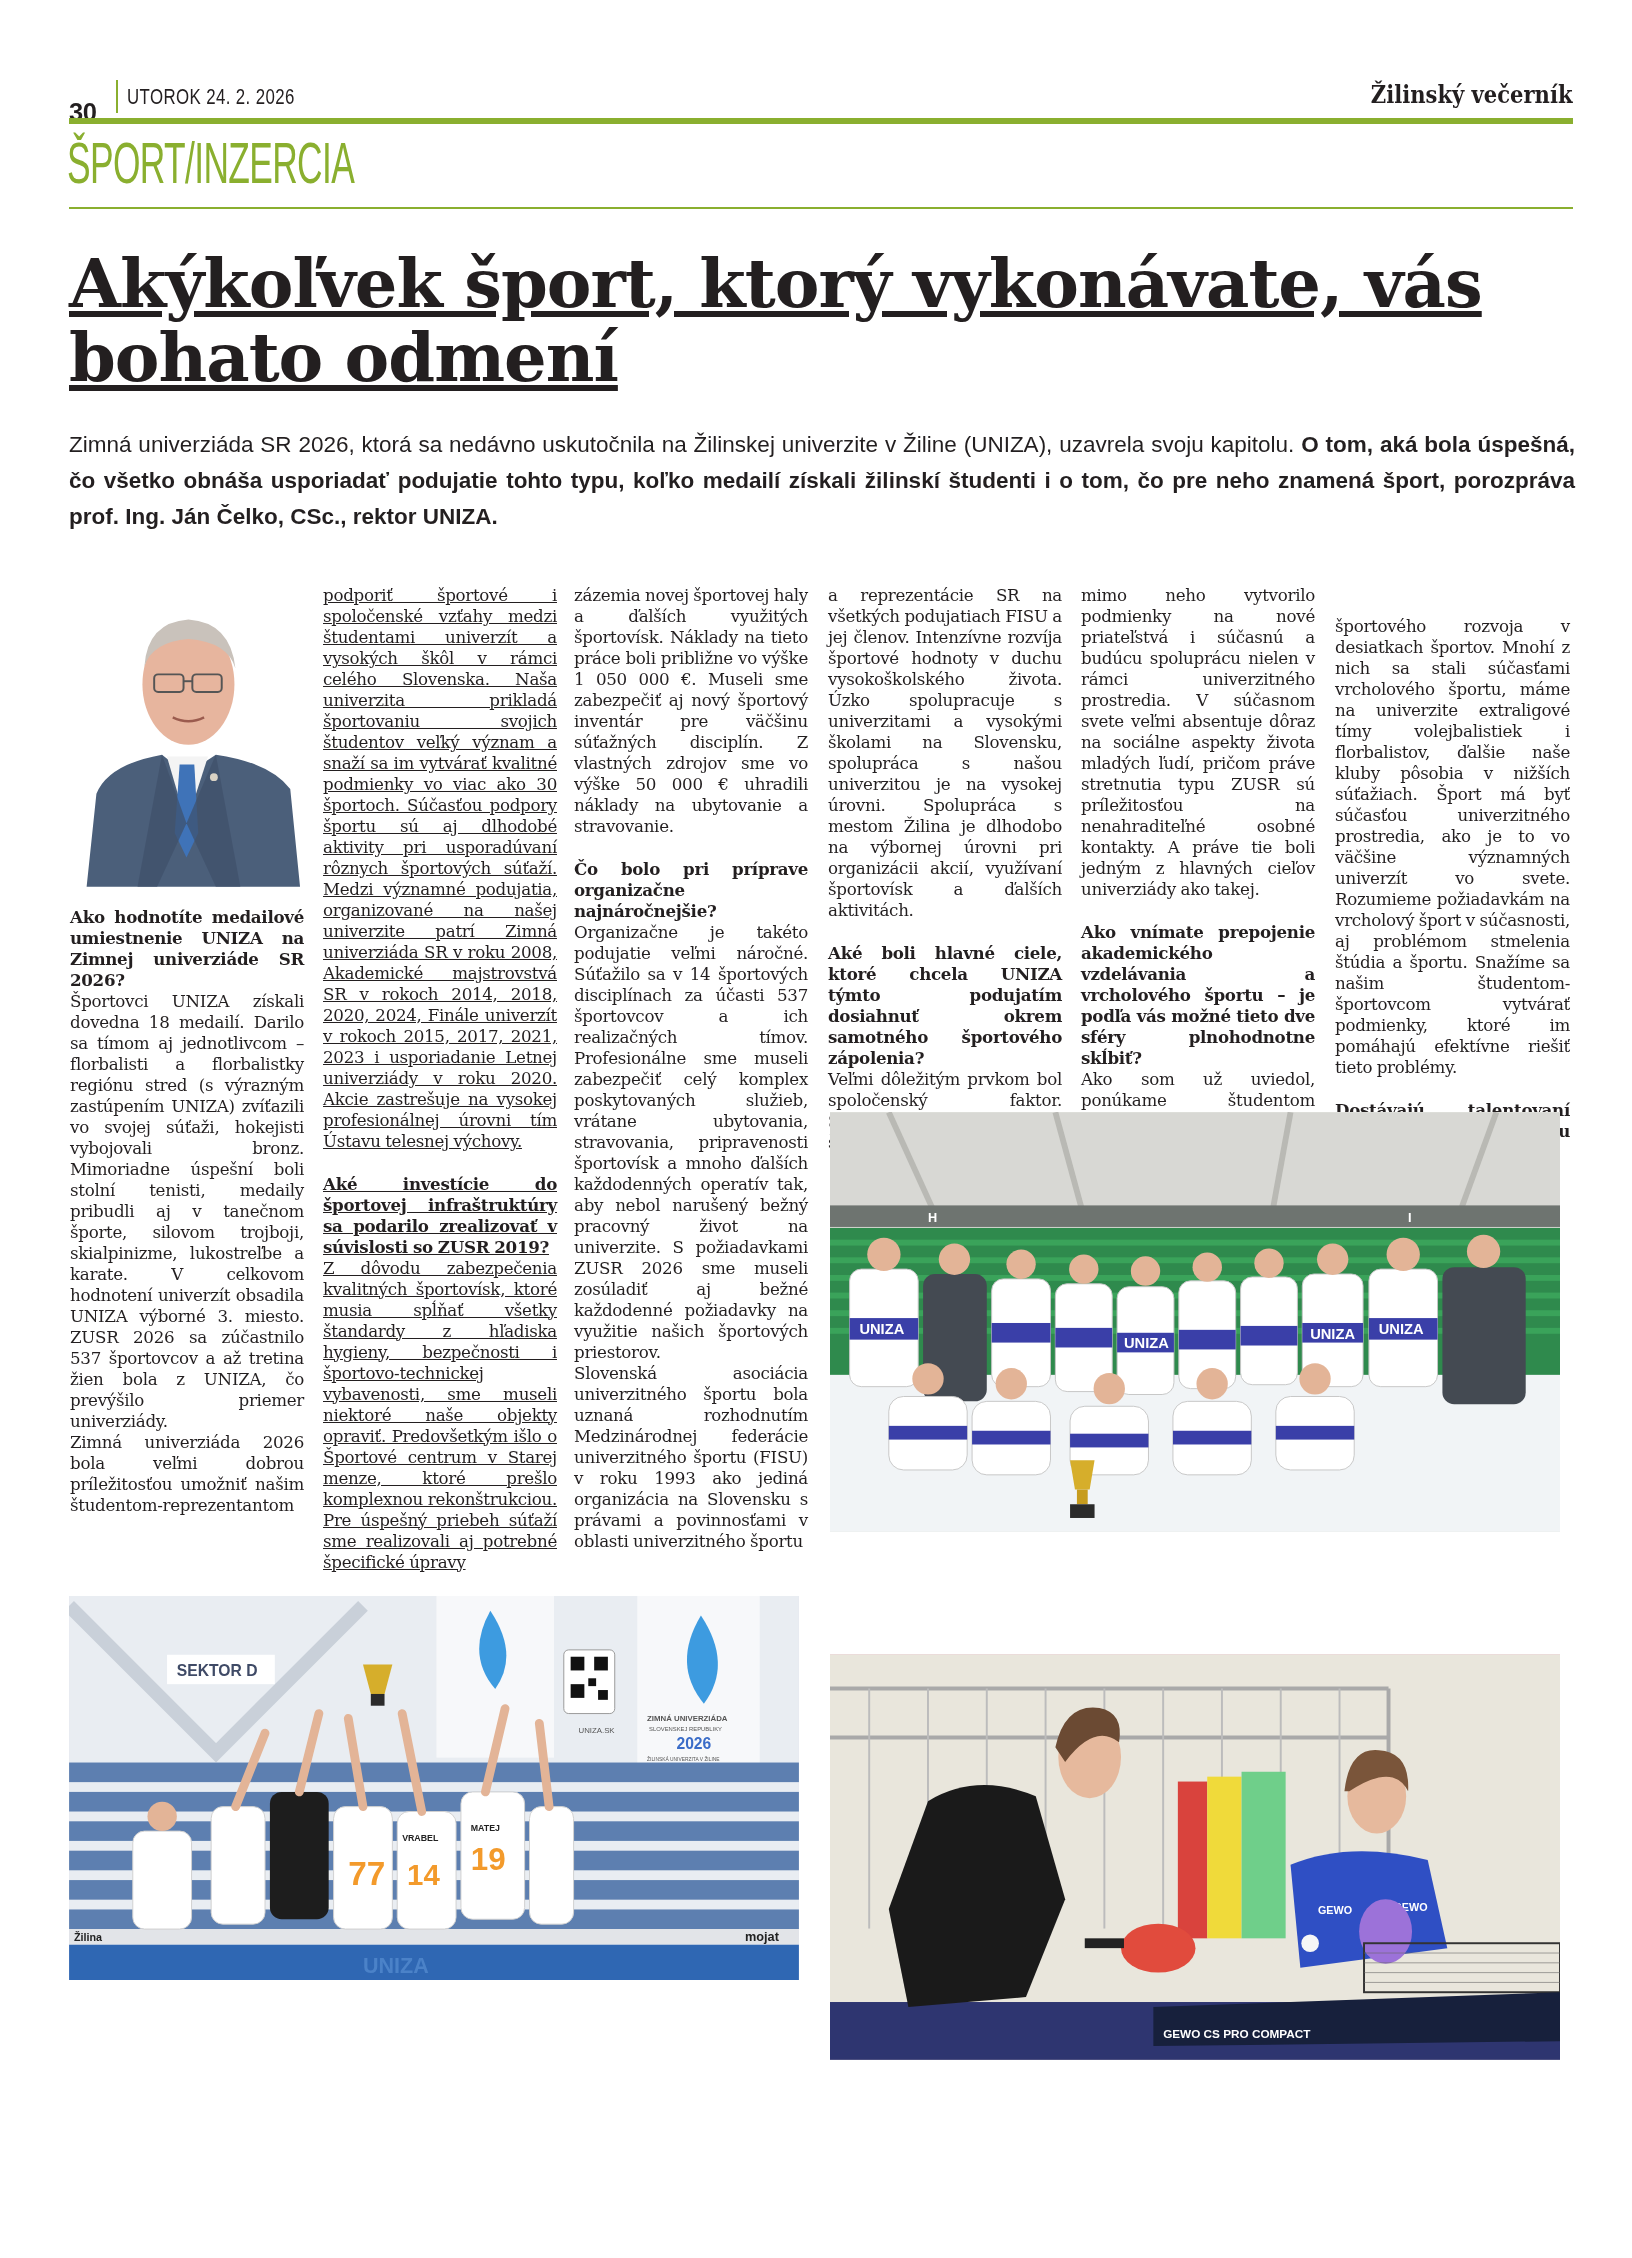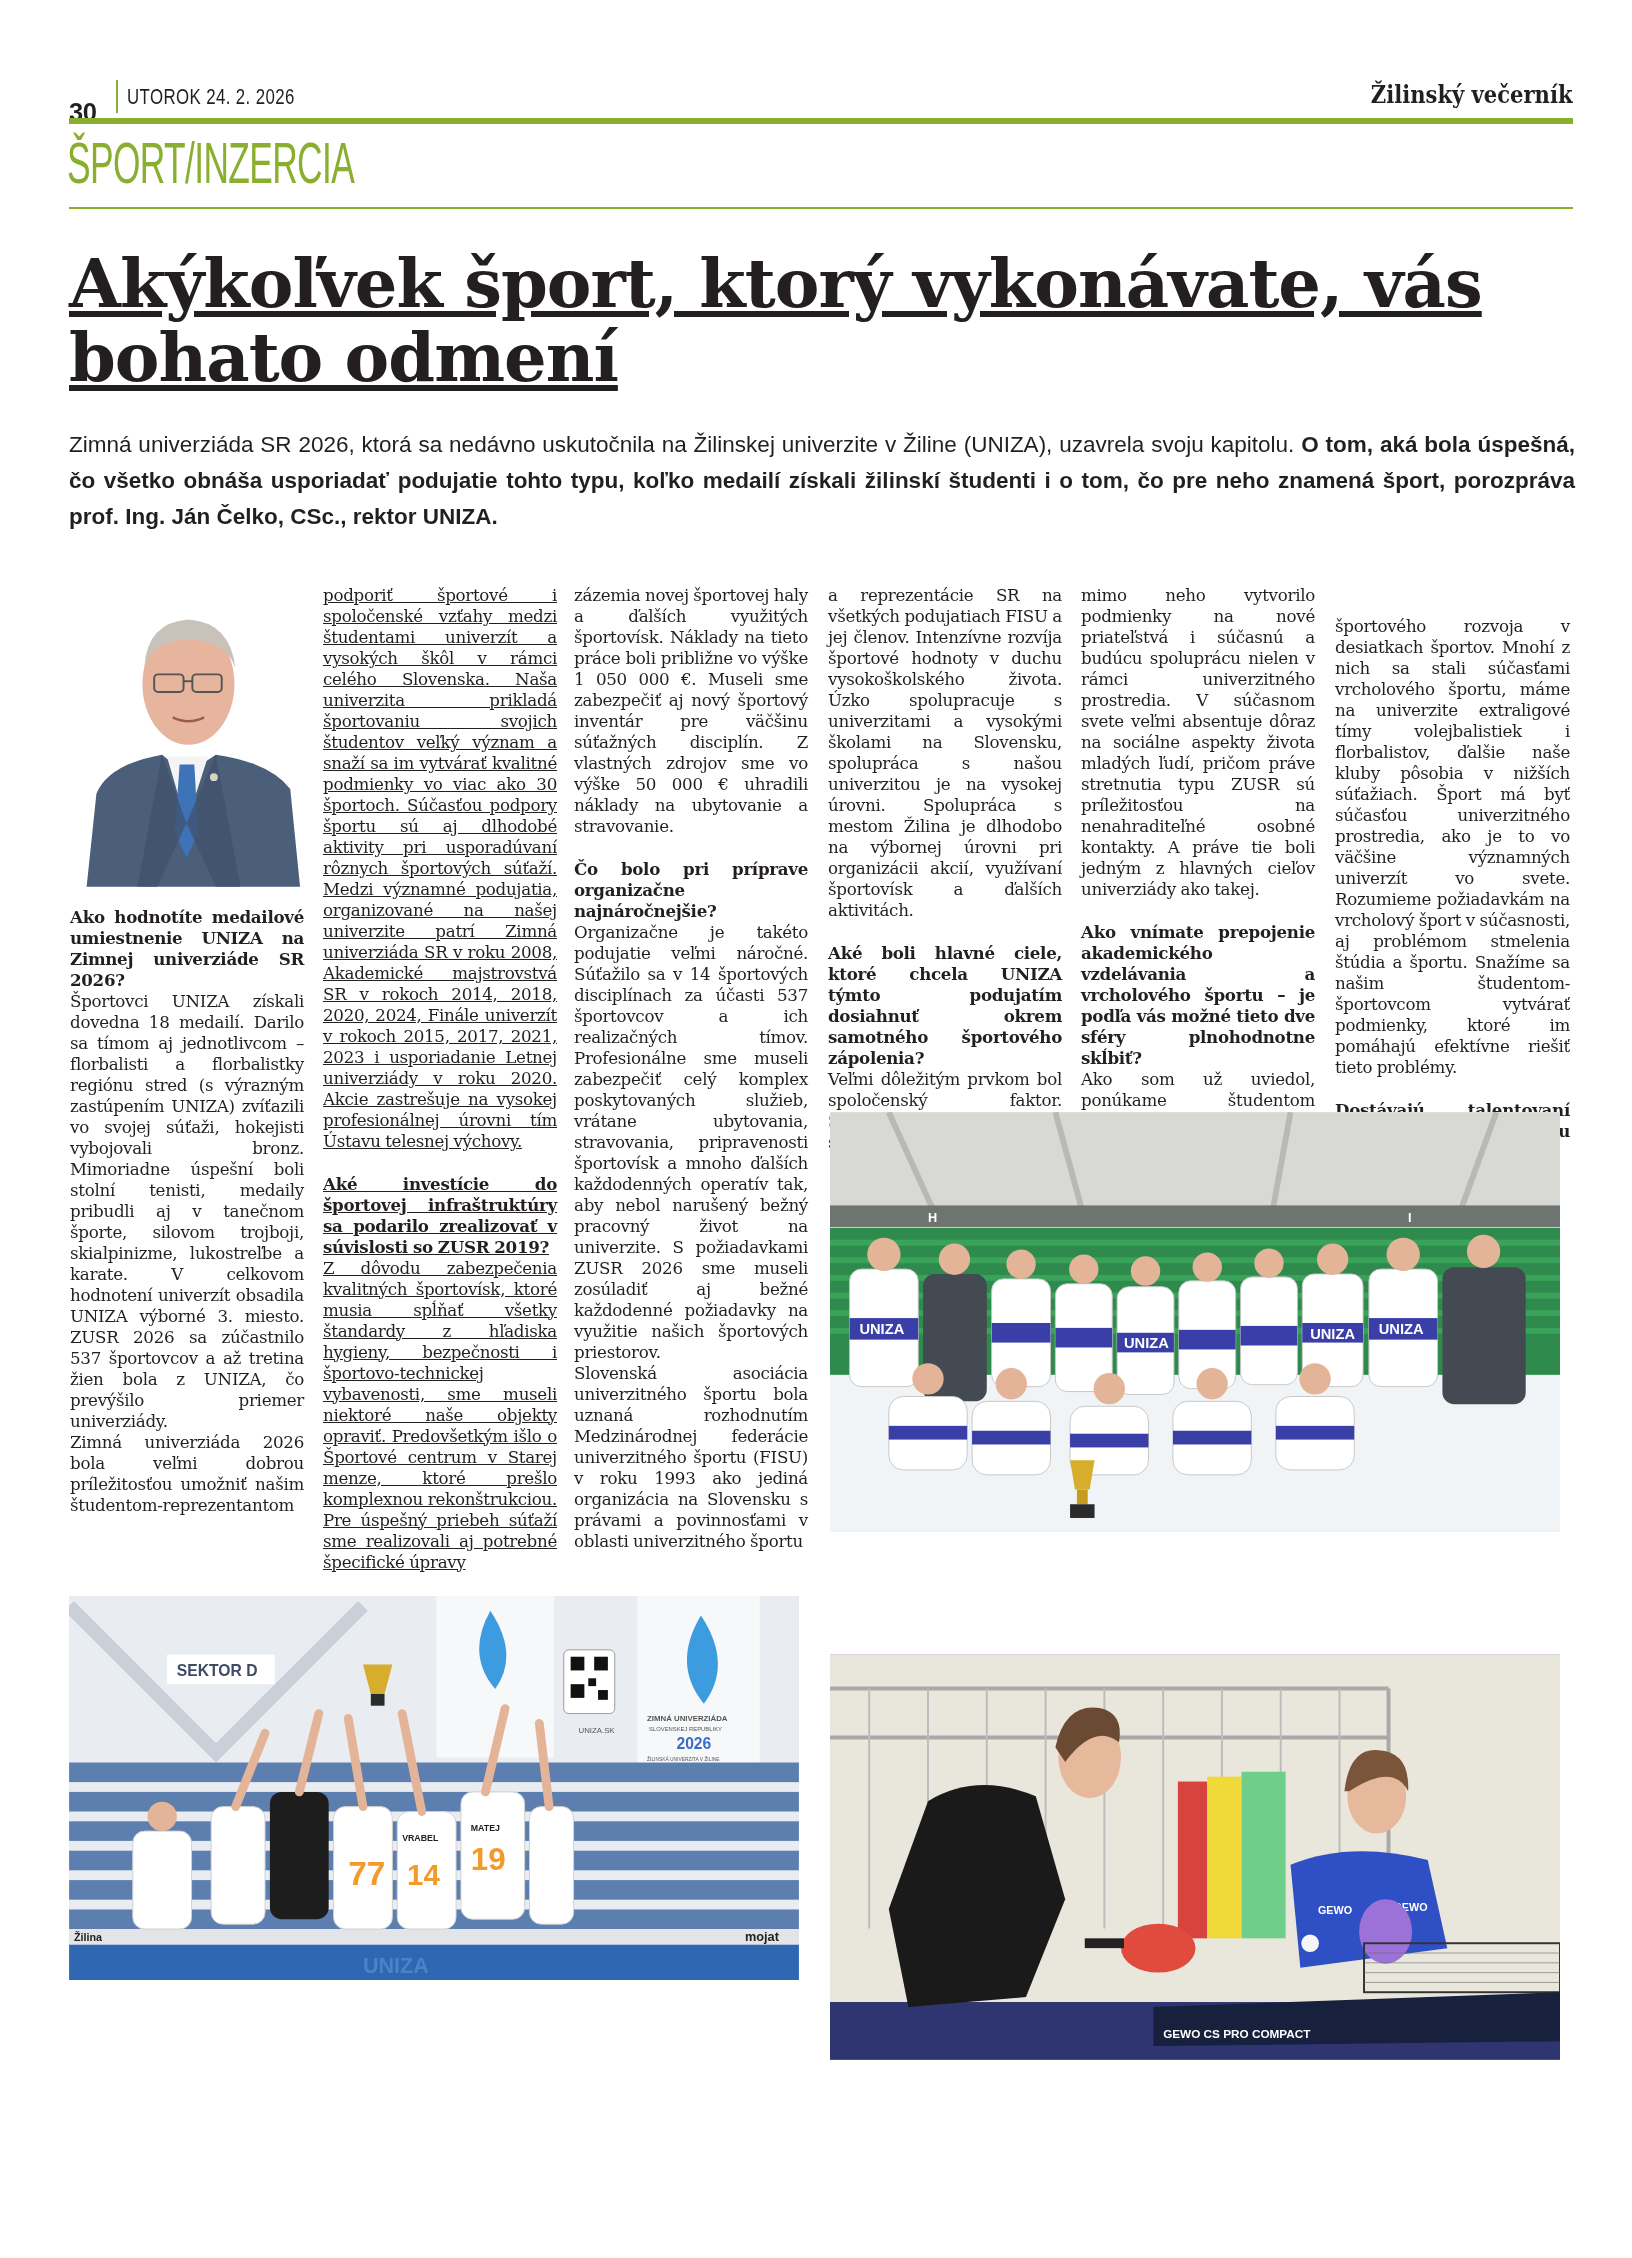--- a/index.html
+++ b/index.html
@@ -30,21 +30,21 @@
   .c3 { left: 574px; top: 585px; width: 234px; }
   .c4 { left: 828px; top: 585px; width: 234px; }
   .c5 { left: 1081px; top: 585px; width: 234px; }
   .c6 { left: 1335px; top: 616px; width: 235px; }
 
   
   .photo { overflow: hidden; }
   .portrait { left: 69px; top: 588px; width: 233px; height: 299px; background: #ffffff; }
   .hockey { left: 830px; top: 1112px; width: 730px; height: 420px; background: #e8ece6; }
   .floorball { left: 69px; top: 1596px; width: 730px; height: 384px; background: #d9e0ea; }
-  .tennis { left: 830px; top: 1654px; width: 730px; height: 406px; background: #8b5cf6; }
+  .tennis { left: 830px; top: 1654px; width: 730px; height: 406px; background: #f9a8d4; }
 
   svg text { font-family: "Liberation Sans", sans-serif; }
 </style>
 </head>
 <body>
 
 <div class="abs page-num">30</div>
 <div class="abs hdr-sep"></div>
 <div class="abs hdr-date">UTOROK 24. 2. 2026</div>
 <div class="abs hdr-paper">Žilinský večerník</div>

